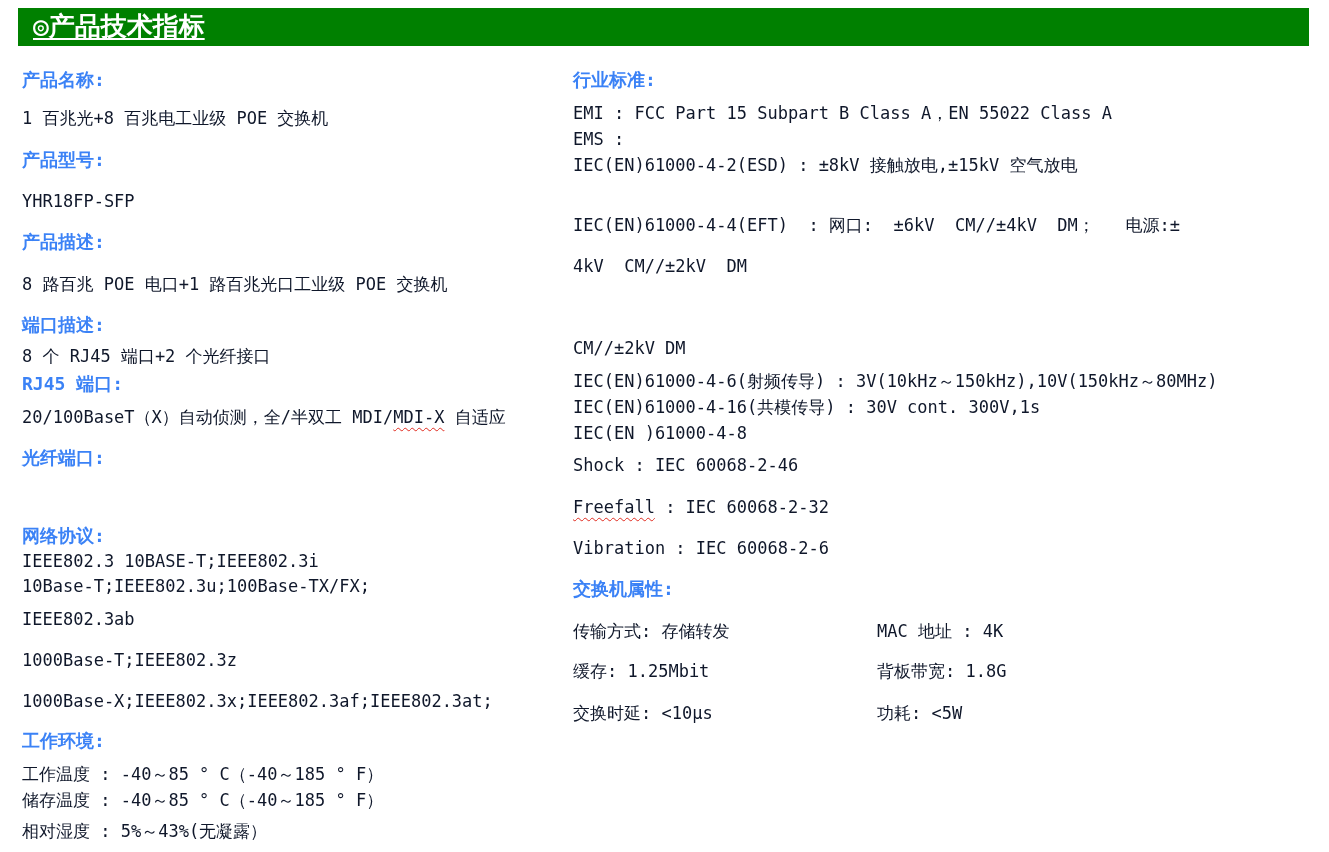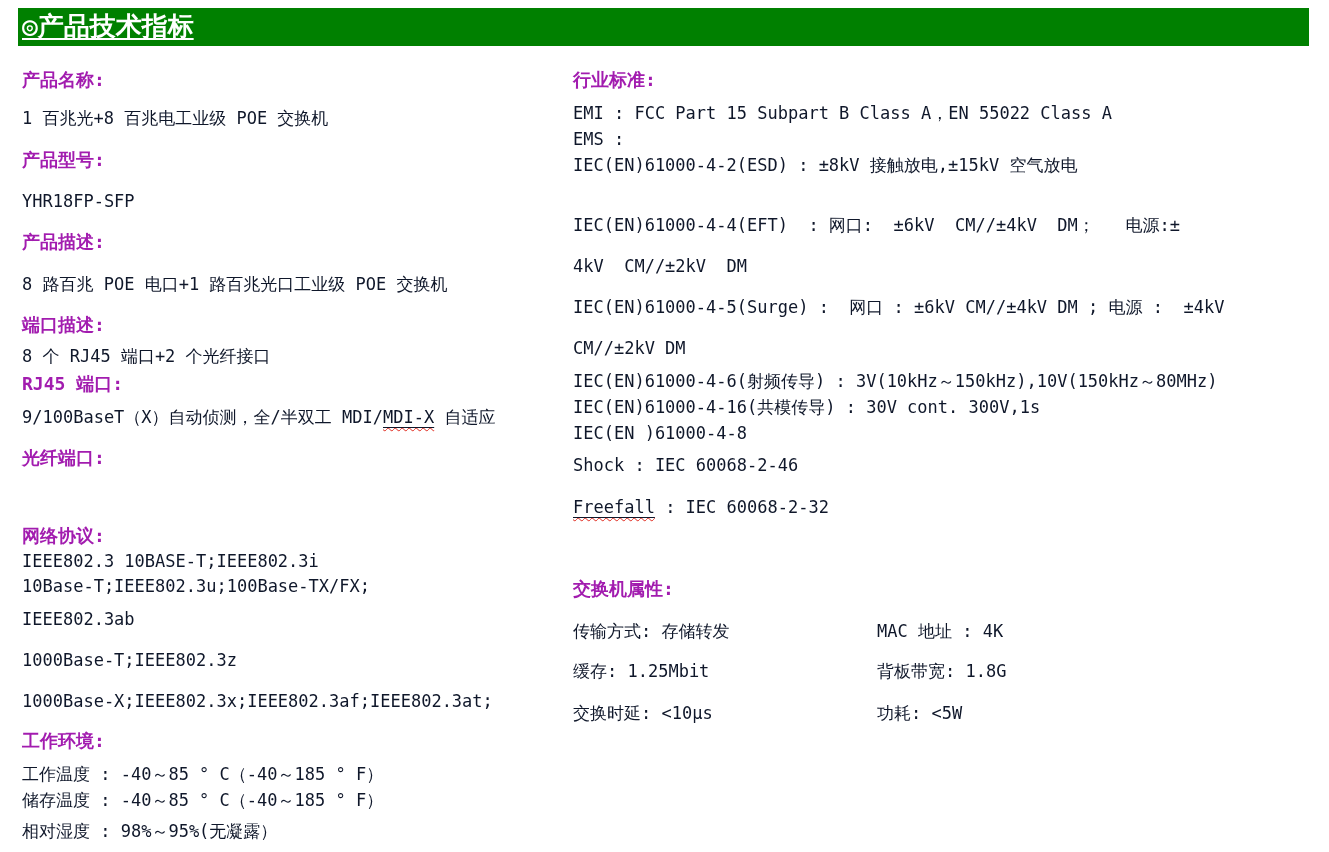--- a/index.html
+++ b/index.html
@@ -9,43 +9,42 @@
     background:#ffffff;
     overflow:hidden;
     font-family:"DejaVu Sans Mono","Liberation Mono",monospace;
   }
   .banner{
     position:absolute;left:18px;top:8px;width:1291px;height:38px;
     background:#008000;
   }
   .banner-title{
     display:inline-block;
-    margin-left:4px;
+    margin-left:15px;
     line-height:37px;
     font-size:26px;
     font-weight:bold;
     color:#ffffff;
     text-decoration:underline;
     text-underline-offset:3px;
     white-space:pre;
   }
   .ln{
     position:absolute;
     font-size:17px;
     line-height:26px;
     color:#0f172a;
     white-space:pre;
   }
   .h{
     font-weight:bold;
     font-size:18px;
-    color:#a21caf;
+    color:#3b82f6;
   }
   .ul{
-    text-decoration:underline;
     text-decoration-thickness:1px;
     text-align:center;
   }
   .sq{
     text-decoration:underline wavy #e02b20;
     text-decoration-thickness:1px;
     text-underline-offset:4px;
   }
 </style>
 </head>
@@ -63,49 +62,49 @@
   <div class="ln h" style="left:22px;top:147px">产品型号:</div>
   <div class="ln" style="left:22px;top:188px">YHR18FP-SFP</div>
 
   <div class="ln h" style="left:22px;top:229px">产品描述:</div>
   <div class="ln" style="left:22px;top:271px">8 路百兆 POE 电口+1 路百兆光口工业级 POE 交换机</div>
 
   <div class="ln h" style="left:22px;top:312px">端口描述:</div>
   <div class="ln" style="left:22px;top:343px">8 个 RJ45 端口+2 个光纤接口</div>
 
   <div class="ln h" style="left:22px;top:371px">RJ45 端口:</div>
-  <div class="ln" style="left:22px;top:404px"><span>9/100BaseT（X）自动侦测，全/半双工 MDI/</span><span class="sq"><span class="ul">MDI-X</span></span><span> 自适应</span></div>
+  <div class="ln" style="left:22px;top:404px"><span>20/100BaseT（X）自动侦测，全/半双工 MDI/</span><span class="sq"><span class="ul">MDI-X</span></span><span> 自适应</span></div>
 
   <div class="ln h" style="left:22px;top:445px">光纤端口:</div>
 
   <div class="ln h" style="left:22px;top:523px">网络协议:</div>
   <div class="ln" style="left:22px;top:548px">IEEE802.3 10BASE-T;IEEE802.3i</div>
   <div class="ln" style="left:22px;top:573px">10Base-T;IEEE802.3u;100Base-TX/FX;</div>
   <div class="ln" style="left:22px;top:606px">IEEE802.3ab</div>
   <div class="ln" style="left:22px;top:647px">1000Base-T;IEEE802.3z</div>
   <div class="ln" style="left:22px;top:688px">1000Base-X;IEEE802.3x;IEEE802.3af;IEEE802.3at;</div>
 
   <div class="ln h" style="left:22px;top:728px">工作环境:</div>
   <div class="ln" style="left:22px;top:761px">工作温度 : -40～85 ° C（-40～185 ° F）</div>
   <div class="ln" style="left:22px;top:787px">储存温度 : -40～85 ° C（-40～185 ° F）</div>
-  <div class="ln" style="left:22px;top:818px">相对湿度 : 98%～95%(无凝露）</div>
+  <div class="ln" style="left:22px;top:818px">相对湿度 : 5%～43%(无凝露）</div>
 
   <div class="ln h" style="left:573px;top:67px">行业标准:</div>
   <div class="ln" style="left:573px;top:100px">EMI : FCC Part 15 Subpart B Class A，EN 55022 Class A</div>
   <div class="ln" style="left:573px;top:126px">EMS :</div>
   <div class="ln" style="left:573px;top:152px">IEC(EN)61000-4-2(ESD) : ±8kV 接触放电,±15kV 空气放电</div>
   <div class="ln" style="left:573px;top:212px">IEC(EN)61000-4-4(EFT)  : 网口:  ±6kV  CM//±4kV  DM；   电源:±</div>
   <div class="ln" style="left:573px;top:253px">4kV  CM//±2kV  DM</div>
-  <div class="ln" style="left:573px;top:294px">IEC(EN)61000-4-5(Surge) :  网口 : ±6kV CM//±4kV DM ; 电源 :  ±4kV</div>
   <div class="ln" style="left:573px;top:335px">CM//±2kV DM</div>
   <div class="ln" style="left:573px;top:368px">IEC(EN)61000-4-6(射频传导) : 3V(10kHz～150kHz),10V(150kHz～80MHz)</div>
   <div class="ln" style="left:573px;top:394px">IEC(EN)61000-4-16(共模传导) : 30V cont. 300V,1s</div>
   <div class="ln" style="left:573px;top:420px">IEC(EN )61000-4-8</div>
   <div class="ln" style="left:573px;top:452px">Shock : IEC 60068-2-46</div>
   <div class="ln" style="left:573px;top:494px"><span class="sq"><span class="ul">Freefall</span></span><span> : IEC 60068-2-32</span></div>
+  <div class="ln" style="left:573px;top:535px">Vibration : IEC 60068-2-6</div>
 
   <div class="ln h" style="left:573px;top:576px">交换机属性:</div>
   <div class="ln" style="left:573px;top:618px">传输方式: 存储转发</div>
   <div class="ln" style="left:877px;top:618px">MAC 地址 : 4K</div>
   <div class="ln" style="left:573px;top:658px">缓存: 1.25Mbit</div>
   <div class="ln" style="left:877px;top:658px">背板带宽: 1.8G</div>
   <div class="ln" style="left:573px;top:700px">交换时延: &lt;10μs</div>
   <div class="ln" style="left:877px;top:700px">功耗: &lt;5W</div>
 
 </div>

